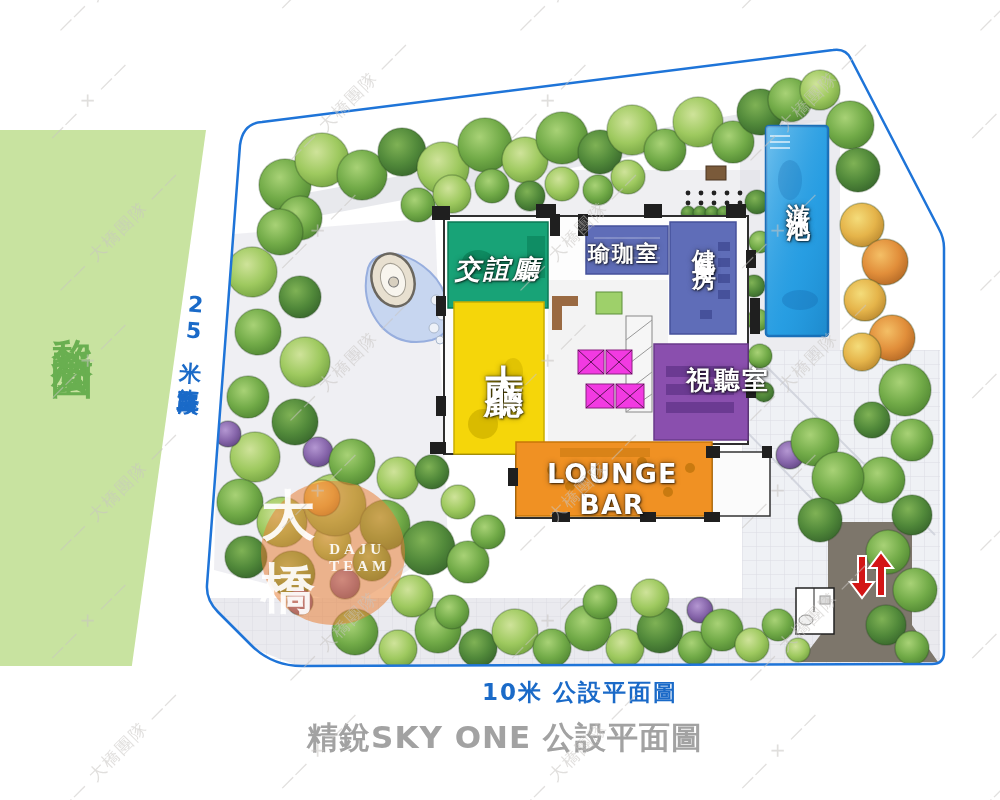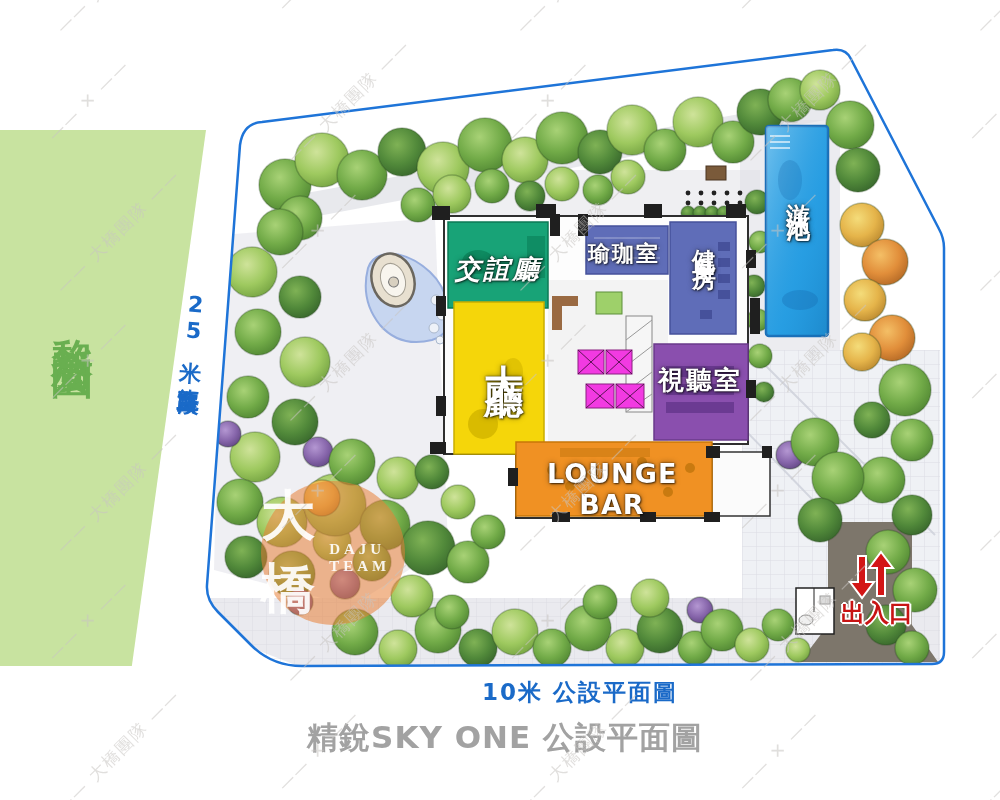--- a/index.html
+++ b/index.html
@@ -49,21 +49,21 @@
   
   .room-label{
     position:absolute;color:#fff;font-weight:bold;z-index:25;text-align:center;
     text-shadow:0 0 2px rgba(0,0,0,.75),0 0 6px rgba(0,0,0,.4),1px 1px 2px rgba(0,0,0,.55);
   }
   .v{writing-mode:vertical-rl;text-orientation:upright;}
   #lbl-social{left:428px;top:252px;width:140px;font-size:26px;letter-spacing:3px;font-style:italic;}
   #lbl-yoga{left:554px;top:239px;width:140px;font-size:22px;letter-spacing:2px;}
   #lbl-gym{left:688px;top:230px;font-size:24px;letter-spacing:8px;}
   #lbl-lobby{left:477px;top:332px;font-size:40px;letter-spacing:12px;}
-  #lbl-av{left:630px;top:363px;width:140px;font-size:26px;letter-spacing:2px;}
+  #lbl-av{left:630px;top:363px;width:140px;font-size:26px;letter-spacing:2px;text-align:right;}
   #lbl-loungebar{left:547px;top:458px;width:130px;font-size:27px;line-height:1.15;letter-spacing:1px;}
   #lbl-pool{left:782px;top:185px;font-size:24px;letter-spacing:6px;}
 
   
   #lbl-driveway{
     position:absolute;left:822px;top:599px;width:110px;z-index:26;text-align:center;
     color:var(--driveway-text,#c81414);font-weight:bold;font-size:24px;line-height:1.22;
     text-shadow:-2px 0 0 #fff,2px 0 0 #fff,0 -2px 0 #fff,0 2px 0 #fff,-1px -1px 0 #fff,1px 1px 0 #fff,1px -1px 0 #fff,-1px 1px 0 #fff;
   }
 
@@ -385,21 +385,20 @@
 
   <div id="lbl-social" class="room-label">交誼廳</div>
   <div id="lbl-yoga" class="room-label">瑜珈室</div>
   <div id="lbl-gym" class="room-label v">健身房</div>
   <div id="lbl-lobby" class="room-label v">大廳</div>
   <div id="lbl-av" class="room-label">視聽室</div>
   <div id="lbl-loungebar" class="room-label">LOUNGE BAR</div>
   <div id="lbl-pool" class="room-label v">游泳池</div>
 
   <div id="lbl-driveway">
-    <div>出入口</div>
   </div>
 
   <div id="logo-wm">
     <div class="big">大橋</div>
     <div class="sub">DAJU TEAM</div>
   </div>
 
   <div id="caption">精銳SKY ONE 公設平面圖</div>
 
   <div id="wm-layer">

